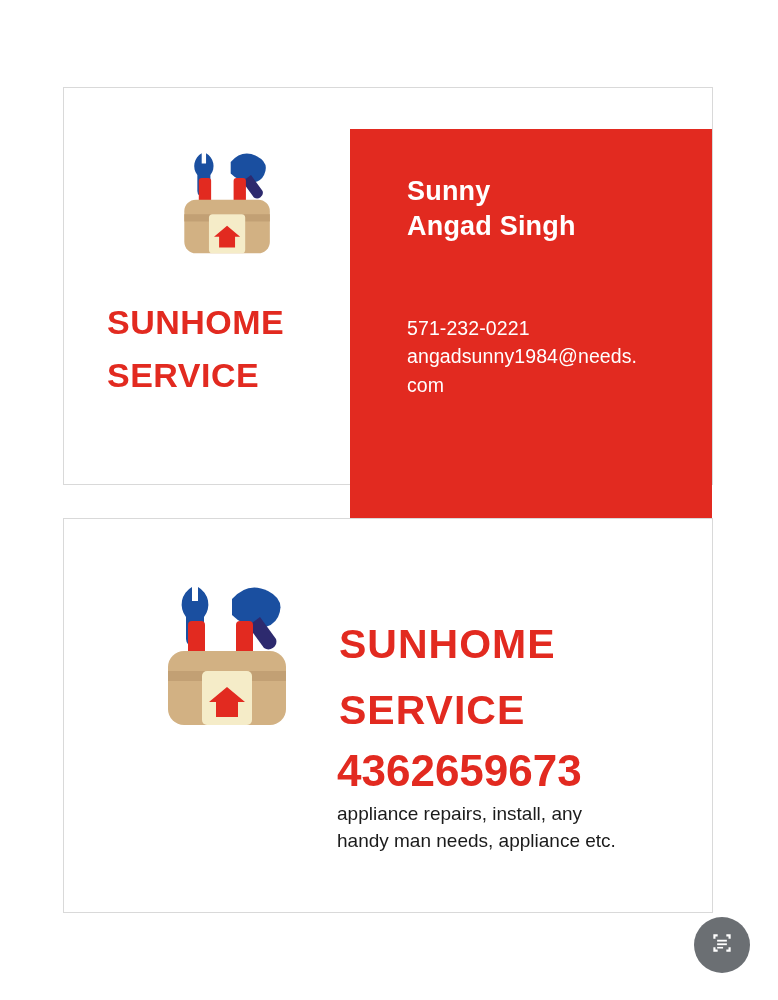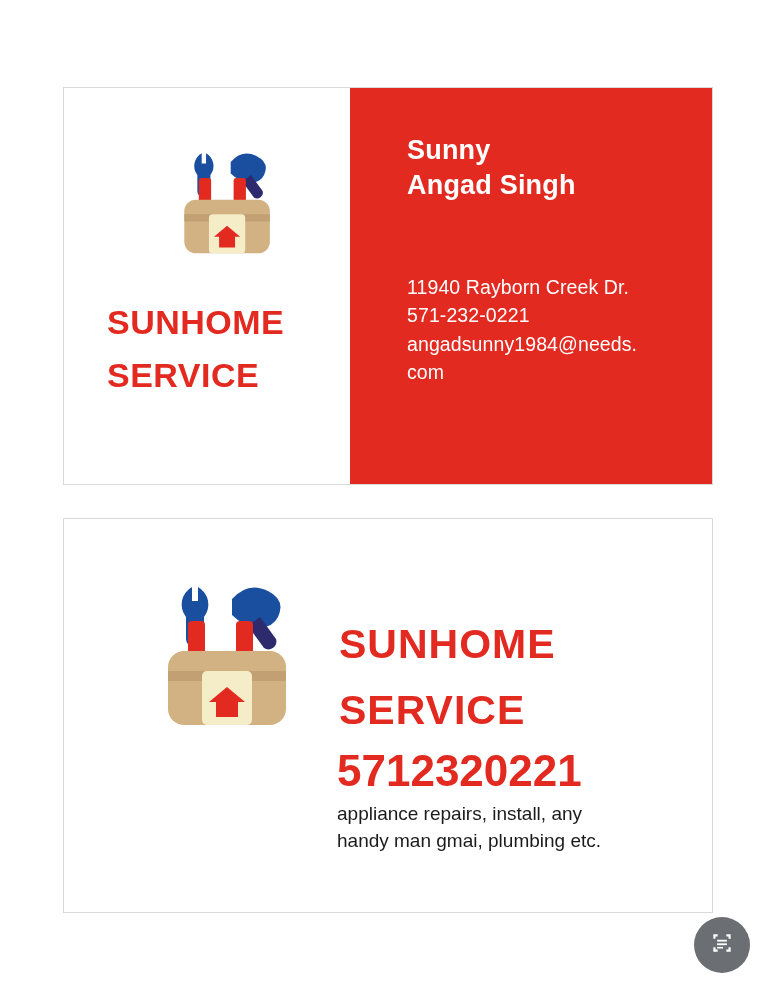--- a/index.html
+++ b/index.html
@@ -33,20 +33,21 @@
     background: #ffffff;
     position: relative;
     box-sizing: border-box;
   }
   #card-front-right {
     flex: 1;
     height: 100%;
     background: #e22a20;
     box-sizing: border-box;
     position: relative;
+    margin-top: 41px;
   }
 
   
   .logo-wrap-1 {
     position: absolute;
     left: 100px;
     top: 45px;
     width: 145px;
     height: 145px;
   }
@@ -187,21 +188,20 @@
     </div>
   </div>
 
   <div id="card-front-right">
     <div class="name-block">
       <div>Sunny</div>
       <div>Angad Singh</div>
     </div>
 
     <div class="contact-block">
-      <div>11940 Rayborn Creek Dr.</div>
       <div>571-232-0221</div>
       <div>angadsunny1984@needs.</div>
       <div>com</div>
     </div>
   </div>
 </div>
 
 <div id="card-back">
 
   <div class="logo-wrap-2">
@@ -216,25 +216,25 @@
       <rect x="62" y="112" width="50" height="54" rx="5" fill="#f5ecc8"></rect>
       <path d="M87 128 l18 15 l-7 0 l0 15 l-22 0 l0 -15 l-7 0 z" fill="#e22a20"></path>
     </svg>
   </div>
 
   <div class="brand-2">
     <div>SUNHOME</div>
     <div>SERVICE</div>
   </div>
 
-  <div class="phone-2">5712320221</div>
+  <div class="phone-2">4362659673</div>
 
   <div class="services-2">
     <div>appliance repairs, install, any</div>
-    <div>handy man gmai, plumbing etc.</div>
+    <div>handy man needs, appliance etc.</div>
   </div>
 </div>
 
 <div id="lens-button">
   <span>
     <svg width="26" height="26" viewBox="0 0 24 24" aria-hidden="true">
       <path d="M4 4 h4 v2 H6 v2 H4 z" fill="#ffffff"></path>
       <path d="M20 4 v4 h-2 V6 h-2 V4 z" fill="#ffffff"></path>
       <path d="M4 20 v-4 h2 v2 h2 v2 z" fill="#ffffff"></path>
       <path d="M20 20 h-4 v-2 h2 v-2 h2 z" fill="#ffffff"></path>

